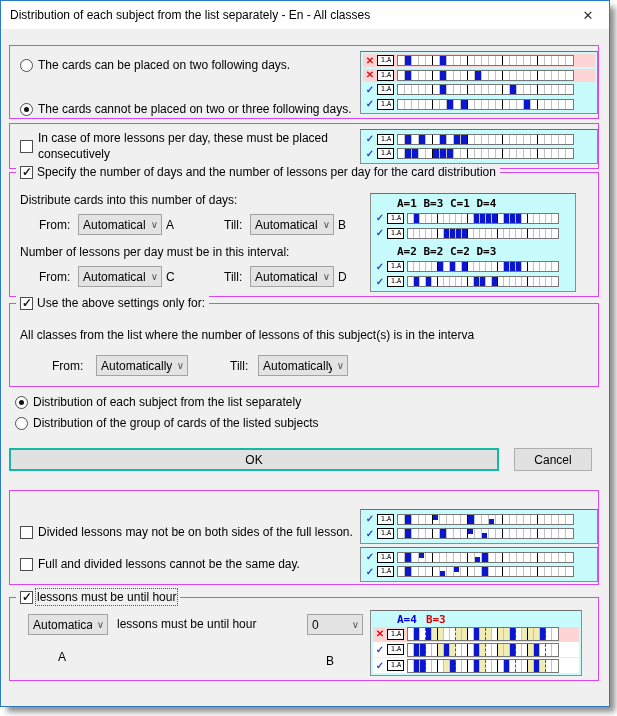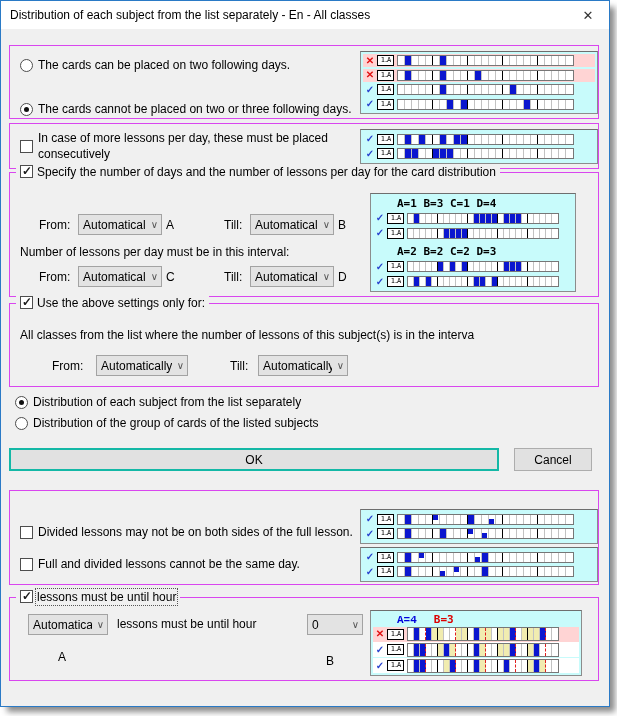--- a/index.html
+++ b/index.html
@@ -7,21 +7,21 @@
   body{background:#fff;font-family:"Liberation Sans",sans-serif;font-size:12px;color:#000;position:relative;overflow:hidden}
 
   .dialog{position:absolute;left:0;top:0;width:610px;height:707px;background:#f0f0f0;
           border:1px solid #2a7ac6;box-shadow:6px 6px 6px -1px rgba(0,0,0,.45)}
   .titlebar{position:absolute;left:0;top:0;right:0;height:28px;background:#fff;display:flex;align-items:center;padding-left:9px}
   .title{font-size:12px;white-space:nowrap}
   .closebtn{position:absolute;right:0;top:0;width:42px;height:28px;display:flex;align-items:center;justify-content:center;
             font-size:13px;color:#333;cursor:default}
 
   .group{position:absolute;border:1px solid #d946ef}
-  .legend{position:absolute;top:-8px;left:6px;background:#f0f0f0;padding:0 4px;display:flex;gap:4px;white-space:nowrap}
+  .legend{position:absolute;top:-8px;left:6px;background:#f0f0f0;padding:0 4px;display:flex;align-items:center;gap:4px;white-space:nowrap}
 
   .ctl{position:absolute;display:flex;align-items:center;gap:5px}
   .lbl{white-space:nowrap}
   .wrap .lbl{white-space:normal;width:300px;line-height:1.35}
 
   .cb-box{width:13px;height:13px;background:#fff;border:1px solid #4d4d4d;position:relative;flex:none}
   .cb-box.checked::after{content:"\2713";position:absolute;left:1px;top:-2px;font-size:12px;font-weight:bold;color:#1a1a1a}
   .radio-box{width:13px;height:13px;background:#fff;border:1px solid #4d4d4d;border-radius:50%;position:relative;flex:none}
   .radio-box.sel::after{content:"";position:absolute;left:3px;top:3px;width:5px;height:5px;border-radius:50%;background:#111}
   .focusring{outline:1px dotted #555;outline-offset:1px}
@@ -54,21 +54,21 @@
   .cell:last-child{border-right:none}
   .cell:nth-child(5n):not(:last-child){border-right:1px solid #000}
   .illus.redlines .cell:nth-child(5n-2){border-right:1px dashed #e02020}
   .cell.b{background:#0b16cf}
   .cell.y{background:#f1ecb0}
   .cell.t::after,.cell.u::after{content:"";position:absolute;left:0;width:5px;height:5px;background:#0b16cf}
   .cell.t::after{top:0}
   .cell.u::after{bottom:0}
   .illus-header{height:13px;line-height:13px;padding-left:24px;font-family:"DejaVu Sans Mono",monospace;
                 font-weight:bold;font-size:11px;flex:none;white-space:nowrap}
-  .illus-header span{margin-right:17px}
+  .illus-header span{margin-right:9px}
 </style>
 </head>
 <body>
 
 <div class="dialog">
   <div class="titlebar">
     <span class="title">Distribution of each subject from the list separately - En - All classes</span>
     <span class="closebtn">
         <span>✕</span>
       </span>
@@ -280,20 +280,23 @@
           </span>
         </div>
       </div>
   </div>
 
   <div class="group" style="left:8px;top:171px;width:590px;height:125px">
     <div class="legend">
       <span class="cb-box checked"></span>
       <span class="lbl">Specify the number of days and the number of lessons per day for the card distribution</span>
     </div>
+    <div class="ctl" style="left:10px;top:20px">
+      <span class="lbl">Distribute cards into this number of days:</span>
+    </div>
     <span class="varlbl" style="left:29px;top:45px">From:</span>
     <div class="combo" style="left:68px;top:41px;width:84px">
       <span class="ct">Automatically</span>
       <span class="chev">∨</span>
     </div>
     <span class="varlbl" style="left:156px;top:45px">A</span>
     <span class="varlbl" style="left:214px;top:45px">Till:</span>
     <div class="combo" style="left:240px;top:41px;width:84px">
       <span class="ct">Automatically</span>
       <span class="chev">∨</span>
@@ -631,21 +634,21 @@
       <span class="chev">∨</span>
     </div>
     <span class="varlbl" style="left:107px;top:19px">lessons must be until hour</span>
     <div class="combo" style="left:297px;top:16px;width:56px">
       <span class="ct">0</span>
       <span class="chev">∨</span>
     </div>
     <span class="varlbl" style="left:48px;top:52px">A</span>
     <span class="varlbl" style="left:316px;top:56px">B</span>
     <div class="illus tall redlines" style="left:360px;top:12px;width:212px;height:66px">
-        <div class="illus-header"><span style="color: rgb(0, 0, 221); font-family: Liberation Mono, monospace;">A=4</span><span style="color: rgb(221, 0, 0);">B=3</span></div>
+        <div class="illus-header"><span style="color: rgb(0, 0, 221);">A=4</span><span style="color: rgb(221, 0, 0);">B=3</span></div>
         <div class="illus-row pink">
           <span class="mark cross">✕</span>
           <span class="tag">1.A</span>
           <span class="grid">
             <span class="cell w"></span>
             <span class="cell b"></span>
             <span class="cell w"></span>
             <span class="cell b"></span>
             <span class="cell y"></span>
             <span class="cell y"></span>

